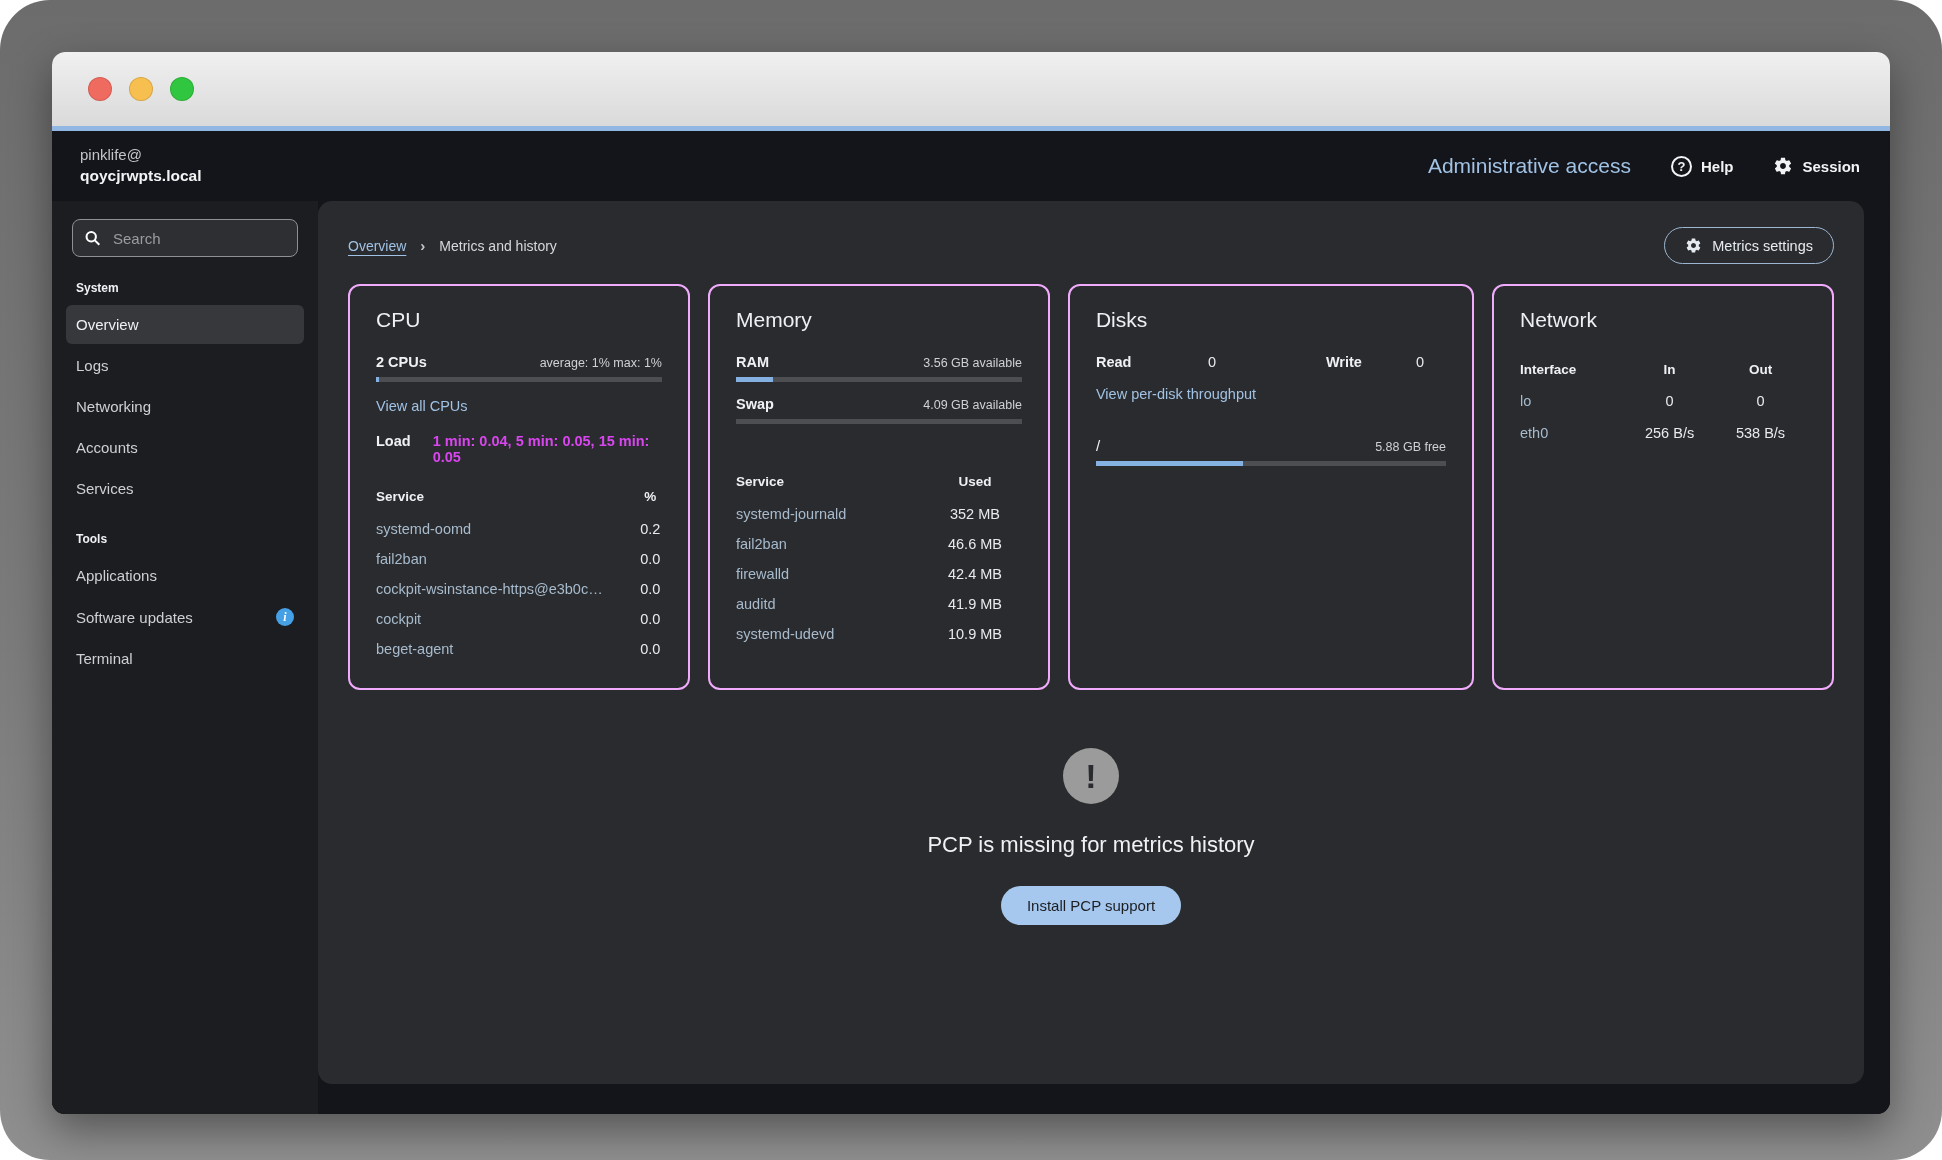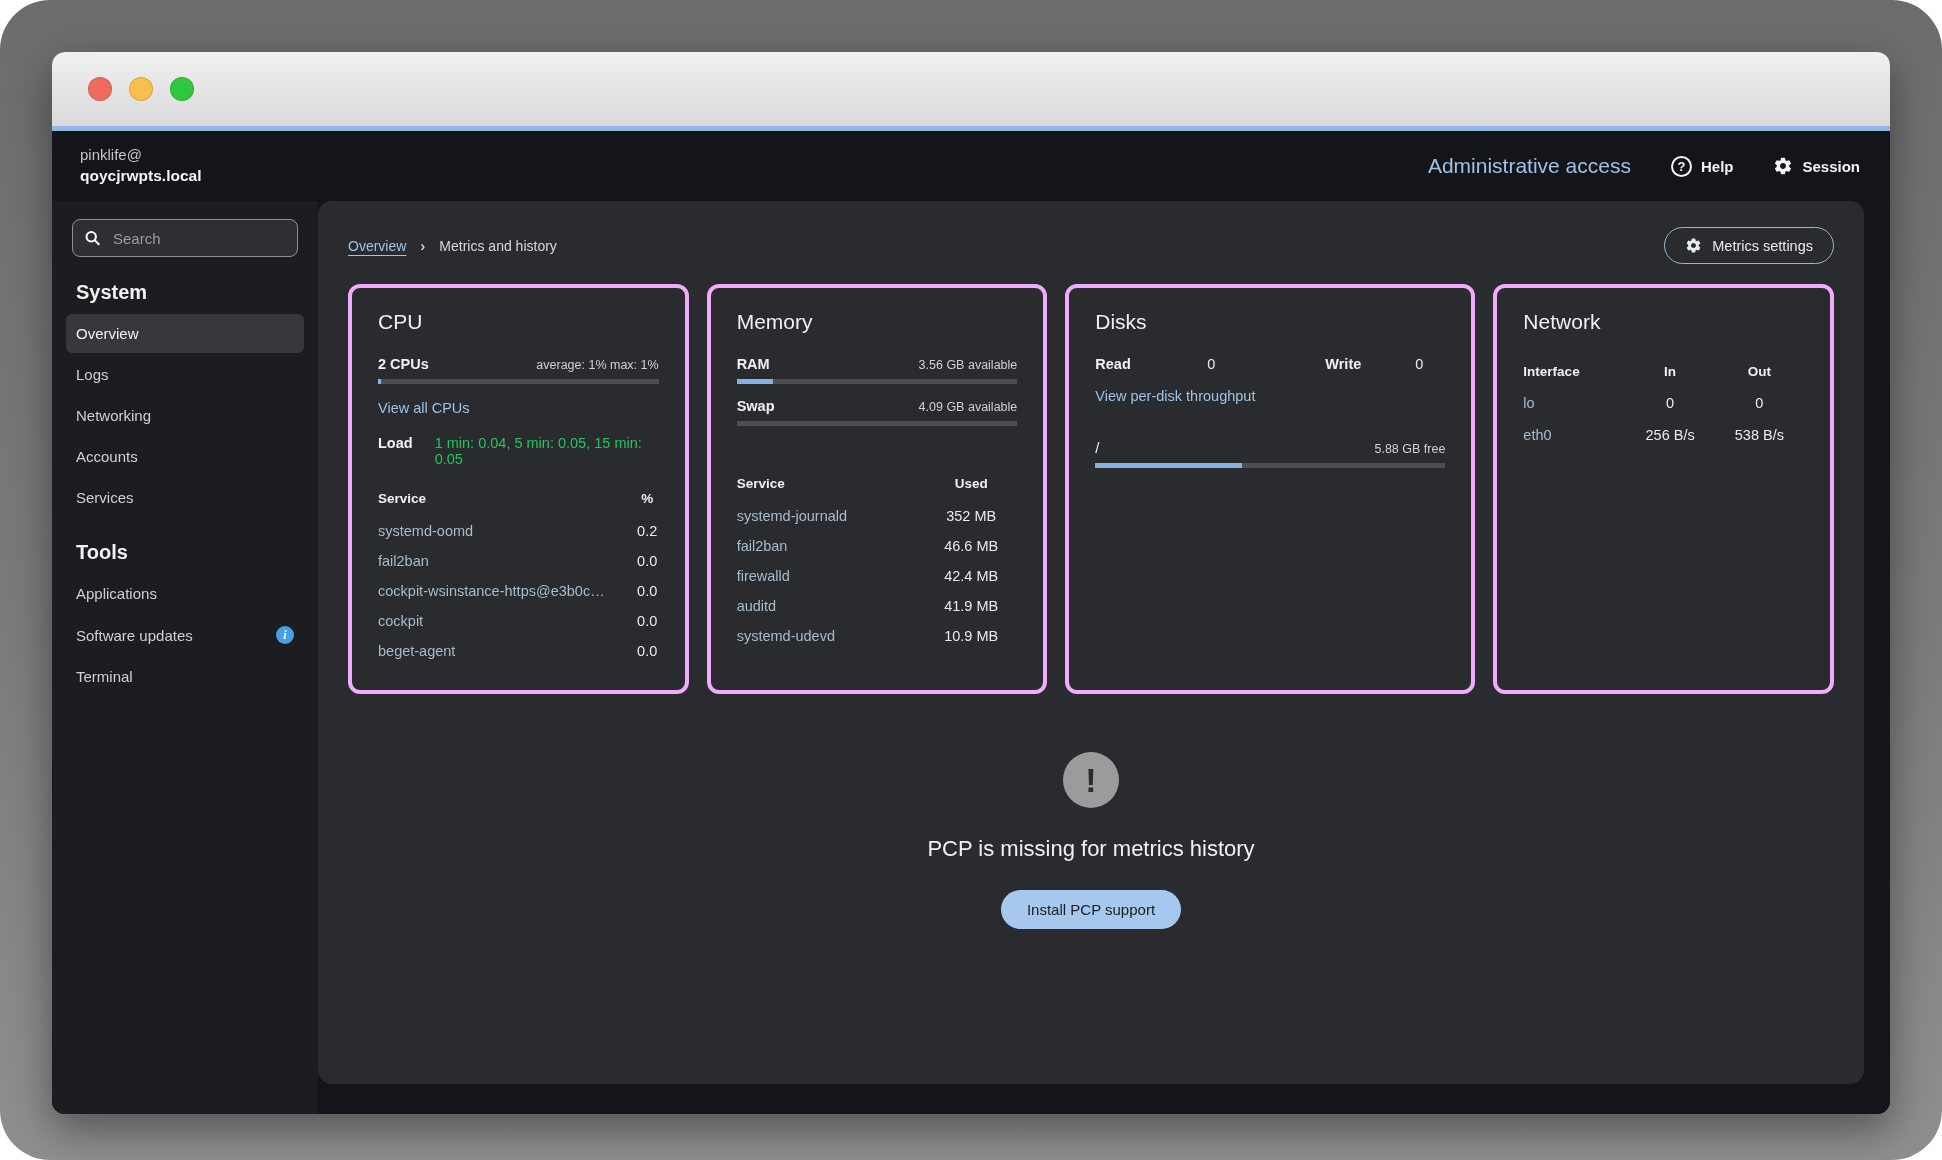--- a/index.html
+++ b/index.html
@@ -41,21 +41,21 @@
   .app-body { flex:1; display:flex; min-height:0; }
 
   
   .sidebar { width:266px; flex:0 0 auto; background:#1c1d21; padding:18px 14px 20px 14px; }
   .search-wrap { position:relative; margin:0 6px 10px 6px; }
   .search-input { width:100%; height:38px; background:#2e2f33; border:1px solid #8e9093; border-radius:8px;
                   color:#e8e9ea; font-size:15px; padding:0 12px 0 40px; outline:none; font-family:inherit; }
   .search-input::placeholder { color:#9a9da0; }
   .search-icon { position:absolute; left:12px; top:50%; transform:translateY(-50%); width:17px; height:17px;
                  stroke:#ffffff; fill:none; stroke-width:2.4; }
-  .side-section-label { color:#f0f1f2; font-weight:700; font-size:20px; margin:24px 10px 10px 10px; }
+  .side-section-label { color:#f0f1f2; font-weight:700; font-size:12px; margin:24px 10px 10px 10px; }
   .side-item { display:flex; align-items:center; justify-content:space-between; color:#ced1d4; font-size:15px;
                padding:11px 10px; border-radius:6px; cursor:pointer; margin-bottom:2px; }
   .side-item.active { background:#37383c; color:#eef0f1; }
   .info-badge { width:18px; height:18px; border-radius:50%; background:var(--info_badge,#46a0e6);
                 color:#fff; display:flex; align-items:center; justify-content:center;
                 font-size:12px; font-weight:700; font-family:"Liberation Serif",serif; font-style:italic; }
   .info-badge::before { content:"i"; }
 
   
   .main-area { flex:1; display:flex; min-width:0; padding:0 26px 30px 0; }
@@ -67,35 +67,35 @@
   .crumb-link { color:var(--link_blue,#a4c5e5); text-decoration:underline; text-underline-offset:4px; cursor:pointer; }
   .crumb-sep { color:#c5c7c9; font-size:15px; }
   .crumb-sep::before { content:"\203A"; font-weight:700; }
   .crumb-current { color:#d6d8da; }
   .metrics-btn { display:flex; align-items:center; gap:10px; border:1px solid #9cb6d2; border-radius:999px;
                  padding:9px 20px; color:#e6ebf1; font-size:14.5px; cursor:pointer; background:transparent; }
   .metrics-btn .gear-svg { width:17px; height:17px; fill:#e6ebf1; }
 
   
   .cards { display:grid; grid-template-columns:repeat(4,1fr); gap:18px; }
-  .card { border:4px solid #f0abfc; border-radius:12px; padding:22px 26px 24px 26px; background:#2a2b2e; min-height:364px; }
+  .card { border:2px solid #f0abfc; border-radius:12px; padding:22px 26px 24px 26px; background:#2a2b2e; min-height:364px; }
   .card-title { color:#eef0f2; font-size:21px; font-weight:400; margin-bottom:22px; }
 
   .meter-row { display:flex; align-items:baseline; justify-content:space-between; margin-top:14px; }
   .meter-row:first-of-type { margin-top:0; }
   .meter-label { color:#f0f1f3; font-weight:700; font-size:14.5px; }
   .meter-note { color:#cfd1d3; font-size:12.5px; }
   .bar { height:5px; background:#4d4e51; margin-top:7px; position:relative; overflow:hidden; }
   .bar-fill { position:absolute; left:0; top:0; bottom:0; background:var(--progress_fill,#84b1e2); }
 
   .card-link { display:inline-block; color:var(--link_blue,#8fb9e3); font-size:14.5px; margin-top:16px; cursor:pointer; }
 
   .load-row { display:flex; gap:22px; margin-top:18px; font-size:14.5px; }
   .load-label { color:#f0f1f3; font-weight:700; }
-  .load-value { color:#22c55e; }
+  .load-value { color:#d946ef;font-weight:bold; }
 
   .svc-table { width:100%; border-collapse:collapse; margin-top:18px; }
   .svc-table th { font-size:13.5px; color:#eef0f2; font-weight:700; padding:6px 0 10px 0; }
   .svc-table td { font-size:14.5px; padding:7px 0; }
   .th-left, .td-left { text-align:left; }
   .th-right, .td-right { text-align:center; }
   .svc-link { color:var(--soft_link,#a7bbcd); cursor:pointer; }
   .td-right { color:#e8eaec; }
 
   .disk-io-row { display:flex; align-items:baseline; margin-top:2px; font-size:14.5px; }

